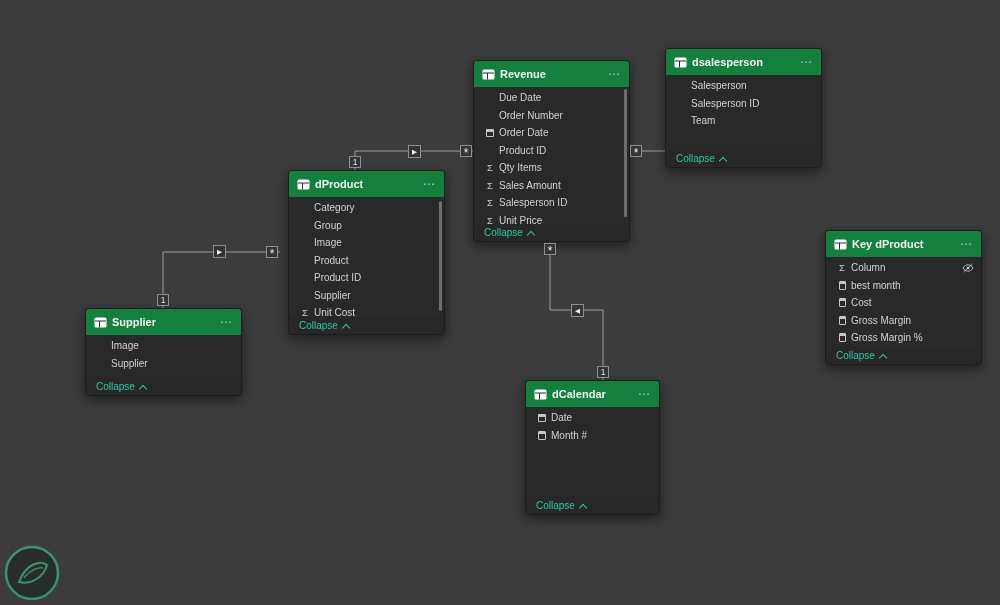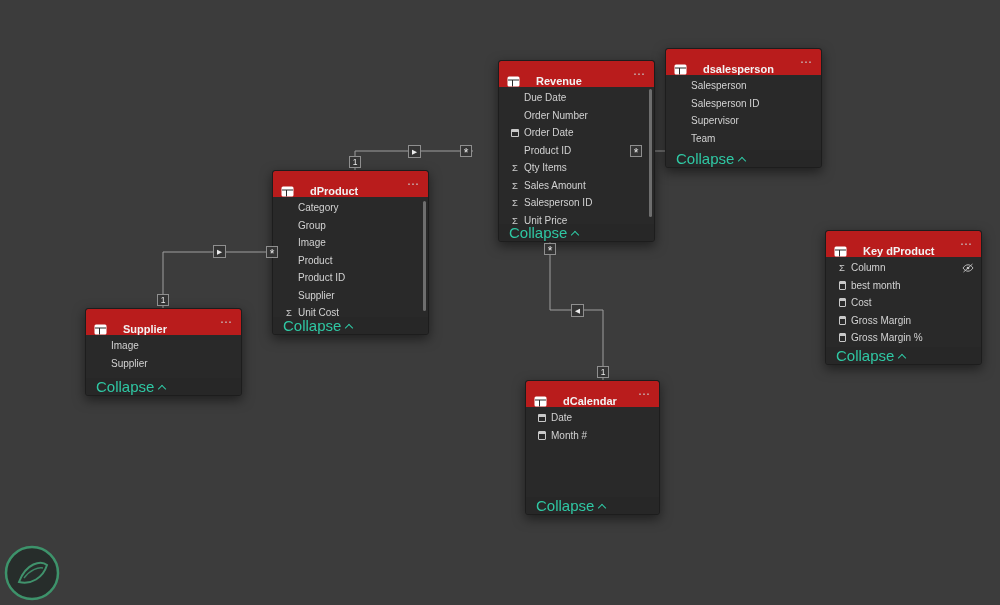--- a/index.html
+++ b/index.html
@@ -8,40 +8,40 @@
     background:#3c3c3c;
     font-family:"Liberation Sans", sans-serif;
     -webkit-font-smoothing:antialiased;
   }
   #links{position:absolute;left:0;top:0;pointer-events:none;}
   .card{
     position:absolute;background:#292929;border:1px solid #1d1d1d;border-radius:3px;
     box-shadow:0 4px 12px rgba(0,0,0,.5);box-sizing:border-box;overflow:hidden;
   }
   .chead{
-    height:26px;background:#b91c1c;display:flex;align-items:flex-end;
-    padding:0 8px;gap:16px;border-radius:2px 2px 0 0;
+    height:26px;background:#15803d;display:flex;align-items:center;
+    padding:0 8px;gap:5px;border-radius:2px 2px 0 0;
   }
   .ticon{display:flex;align-items:center;}
   .ctitle{font-size:11px;font-weight:700;color:#f2f2f2;flex:1;white-space:nowrap;}
   .cmenu{color:#c9c9c9;font-size:12px;letter-spacing:1px;cursor:pointer;line-height:26px;}
   .rows{padding-top:2px;}
   .row{height:17.5px;display:flex;align-items:center;padding-left:9px;color:#d2d2d2;font-size:10px;}
   .fic{flex:0 0 14px;display:flex;justify-content:center;align-items:center;}
   .fname{padding-left:2px;white-space:nowrap;}
   .sigma{font-size:9.5px;color:#cfcfcf;}
   .ic-cal{width:8px;height:8px;border:1px solid #c8c8c8;border-top-width:3px;border-radius:1px;box-sizing:border-box;}
   .ic-col{width:8px;height:9px;border:1px solid #c8c8c8;border-radius:1px;box-sizing:border-box;
           background:linear-gradient(to bottom,#c8c8c8 2px,transparent 2px);}
   .ic-calc{width:7px;height:9px;border:1px solid #c8c8c8;border-radius:1px;box-sizing:border-box;
           background:linear-gradient(to bottom,#c8c8c8 2.5px,transparent 2.5px);}
   .eye{margin-left:auto;margin-right:7px;display:flex;align-items:center;cursor:pointer;}
   .cfoot{
     position:absolute;left:0;right:0;bottom:0;height:17px;background:#272727;
-    display:flex;align-items:center;padding-left:10px;font-size:15px;color:#2fc7a3;cursor:pointer;
+    display:flex;align-items:center;padding-left:10px;font-size:10px;color:#2fc7a3;cursor:pointer;
   }
   .chev{display:inline-block;width:5px;height:5px;border-top:1.5px solid #2fc7a3;
         border-right:1.5px solid #2fc7a3;transform:rotate(-45deg);margin-left:5px;position:relative;top:2px;}
   .scrollbar{position:absolute;right:2px;width:3px;background:#6e6e6e;border-radius:2px;}
   .rlabel{
     position:absolute;width:12px;height:12px;background:#343434;border:1px solid #8f8f8f;
     color:#ececec;text-align:center;box-sizing:border-box;z-index:5;
   }
   .rl-one{font-size:8.5px;line-height:10px;}
   .rl-many{font-size:12px;line-height:15px;}
@@ -51,21 +51,21 @@
 </head>
 <body>
 
 <svg id="links" width="1000" height="605">
   <polyline points="163,308 163,252 280,252" fill="none" stroke="#9e9e9e" stroke-width="1"></polyline>
   <polyline points="355,170 355,151 473,151" fill="none" stroke="#9e9e9e" stroke-width="1"></polyline>
   <polyline points="630,151 665,151" fill="none" stroke="#9e9e9e" stroke-width="1"></polyline>
   <polyline points="550,242 550,310 603,310 603,380" fill="none" stroke="#9e9e9e" stroke-width="1"></polyline>
 </svg>
 
-<div class="card" style="left:498px;top:60px;width:157px;height:182px">
+<div class="card" style="left:473px;top:60px;width:157px;height:182px">
   <div class="chead">
     <span class="ticon">
       <svg width="13" height="11">
           <rect x="0.5" y="0.5" width="12" height="10" rx="1.5" fill="#ffffff"></rect>
           <path d="M1 4h11M5.5 4v6.5" stroke="#2a2a2a" stroke-width="1" fill="none"></path>
         </svg>
     </span>
     <span class="ctitle">Revenue</span>
     <span class="cmenu">⋯</span>
   </div>
@@ -135,34 +135,30 @@
     <div class="row">
         <span class="fic"></span>
         <span class="fname">Salesperson</span>
       </div>
     <div class="row">
         <span class="fic"></span>
         <span class="fname">Salesperson ID</span>
       </div>
     <div class="row">
         <span class="fic"></span>
-        <span class="fname">Supervisor</span>
-      </div>
-    <div class="row">
-        <span class="fic"></span>
         <span class="fname">Team</span>
       </div>
   </div>
   <div class="cfoot">
     <span>Collapse</span>
     <span class="chev"></span>
   </div>
 </div>
 
-<div class="card" style="left:272px;top:170px;width:157px;height:165px">
+<div class="card" style="left:288px;top:170px;width:157px;height:165px">
   <div class="chead">
     <span class="ticon">
       <svg width="13" height="11">
           <rect x="0.5" y="0.5" width="12" height="10" rx="1.5" fill="#ffffff"></rect>
           <path d="M1 4h11M5.5 4v6.5" stroke="#2a2a2a" stroke-width="1" fill="none"></path>
         </svg>
     </span>
     <span class="ctitle">dProduct</span>
     <span class="cmenu">⋯</span>
   </div>

